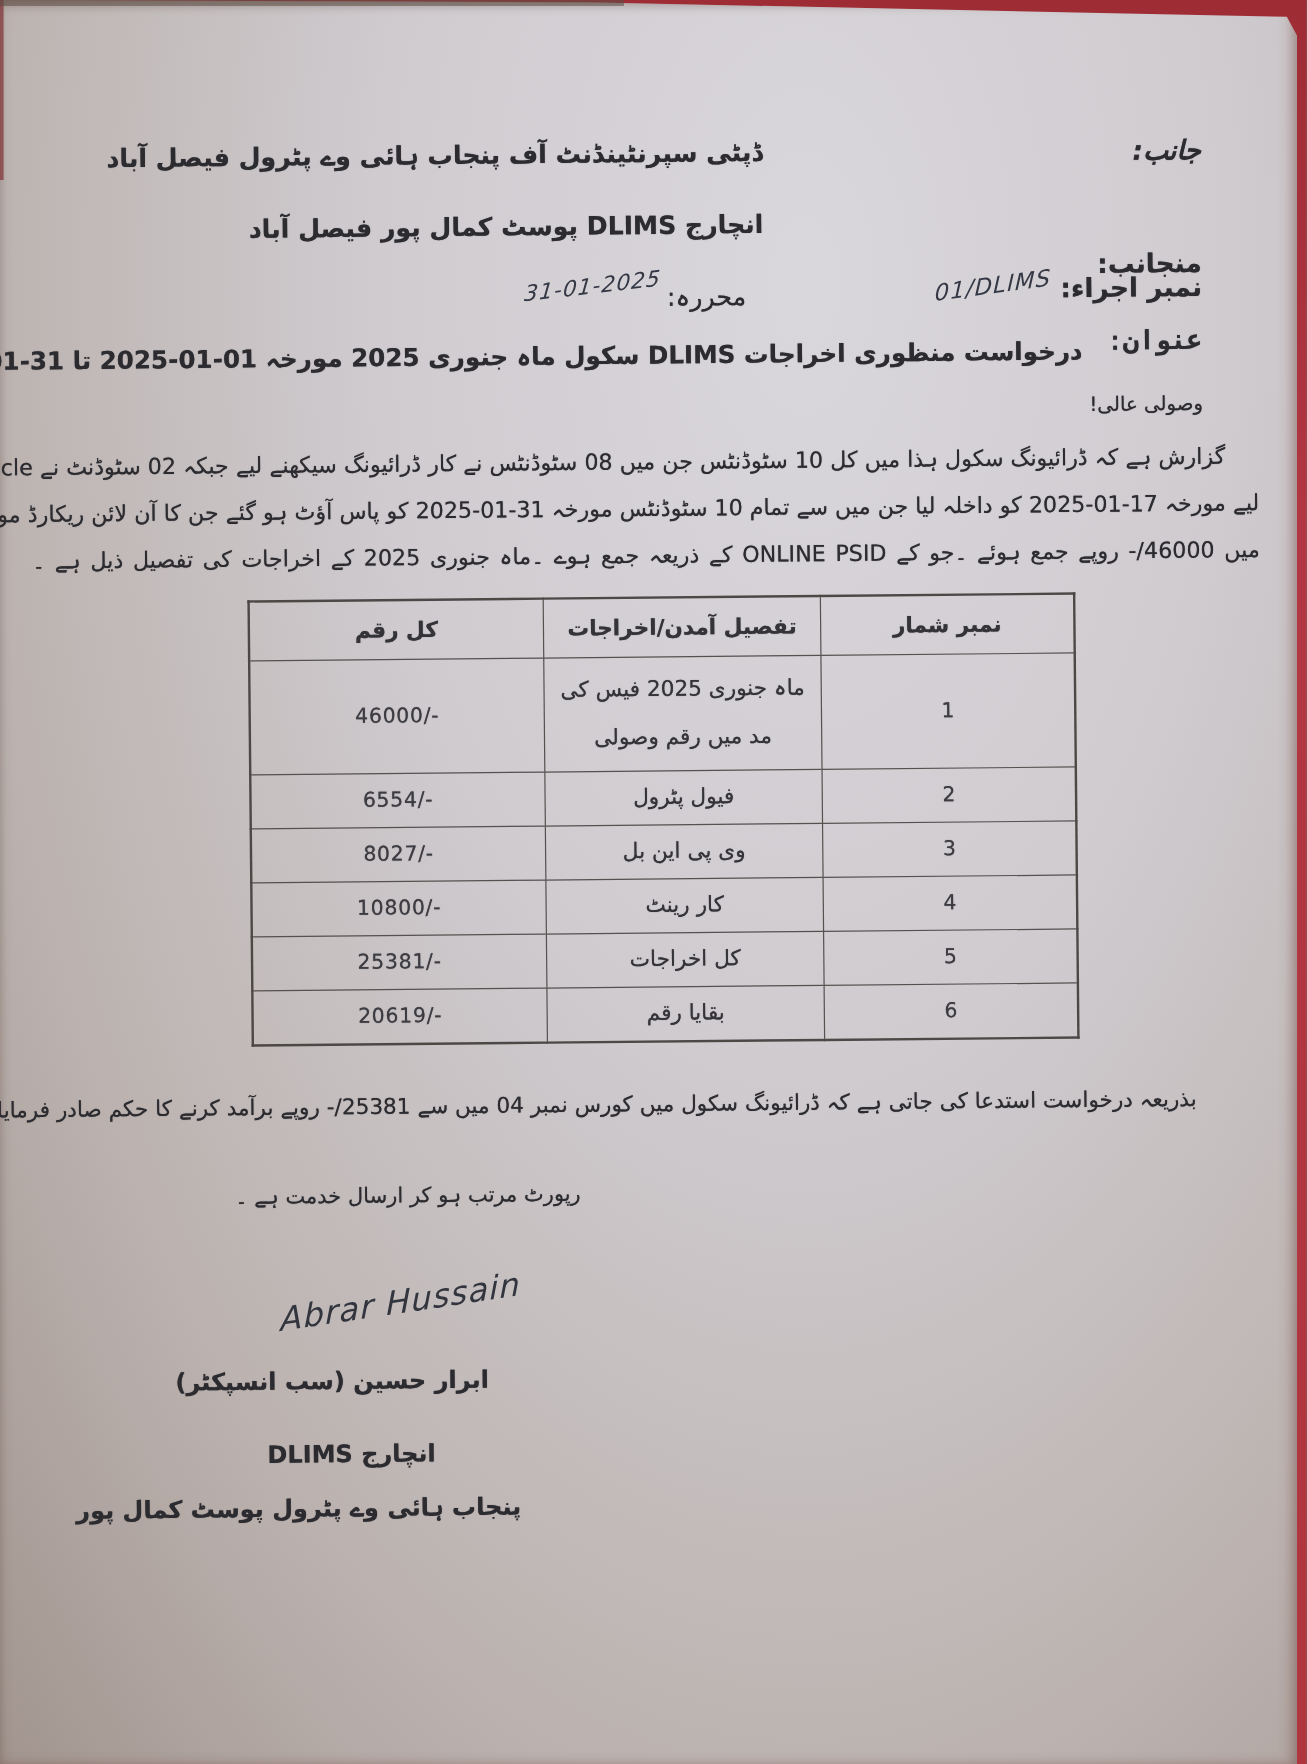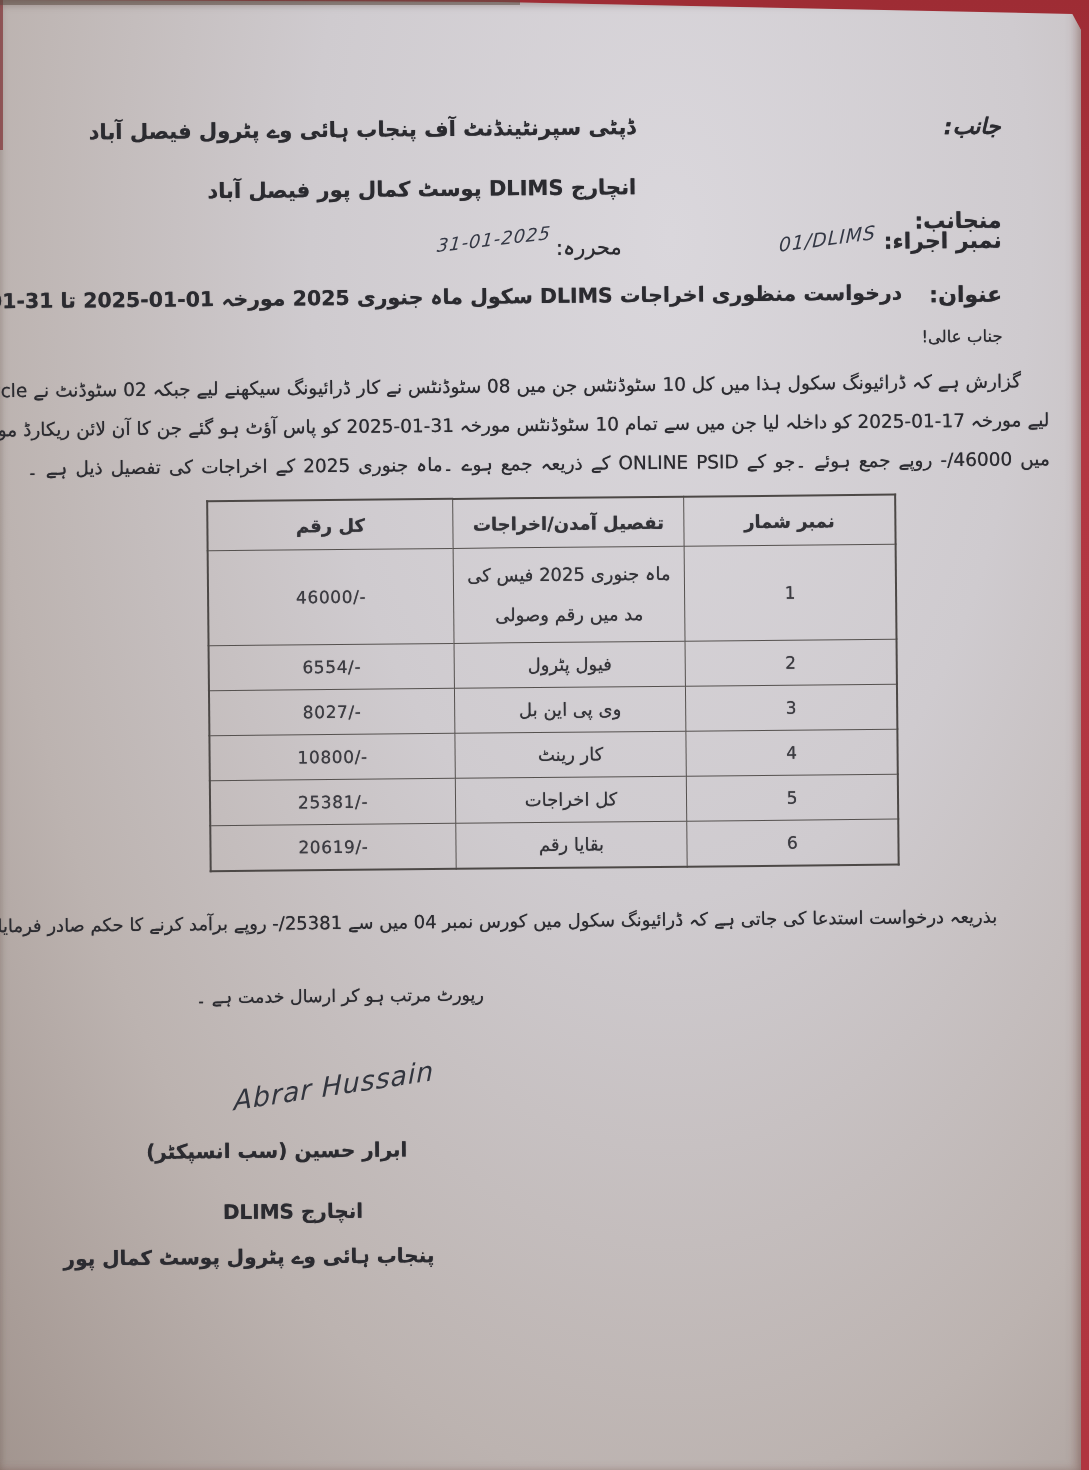--- a/index.html
+++ b/index.html
@@ -82,24 +82,24 @@
     <div class="hdr-val" style="right:449px;top:116px;">ڈپٹی سپرنٹینڈنٹ آف پنجاب ہائی وے پٹرول فیصل آباد</div>
 
     <div class="lbl" style="top:188px;margin-top:24px;">منجانب:</div>
     <div class="hdr-val" style="right:449px;top:176px;">انچارج DLIMS پوسٹ کمال پور فیصل آباد</div>
 
     <div class="lbl" style="top:232px;">نمبر اجراء:</div>
     <div class="hand issue-hand">01/DLIMS</div>
     <div class="dated-lbl">محررہ:</div>
     <div class="hand dated-hand">31-01-2025</div>
 
-    <div class="lbl" style="top:286px;">عنوان:</div>
+    <div class="lbl" style="top:276px;font-family:Liberation Mono, monospace;">عنوان:</div>
     <div class="subject">درخواست منظوری اخراجات DLIMS سکول ماہ جنوری 2025 مورخہ 01-01-2025 تا 31-01-2025</div>
 
-    <div class="salutation">جناب عالی!</div>
+    <div class="salutation">وصولی عالی!</div>
 
     <div class="body-par">
       <div class="body-line first">گزارش ہے کہ ڈرائیونگ سکول ہذا میں کل 10 سٹوڈنٹس جن میں 08 سٹوڈنٹس نے کار ڈرائیونگ سیکھنے لیے جبکہ 02 سٹوڈنٹ نے M.Cycle ڈرائیونگ سیکھنے</div>
       <div class="body-line">لیے مورخہ 17-01-2025 کو داخلہ لیا جن میں سے تمام 10 سٹوڈنٹس مورخہ 31-01-2025 کو پاس آؤٹ ہو گئے جن کا آن لائن ریکارڈ موجود ہے ۔جن کی فیس کی مد</div>
       <div class="body-line">میں 46000/- روپے جمع ہوئے ۔جو کے ONLINE PSID کے ذریعہ جمع ہوے ۔ماہ جنوری 2025 کے اخراجات کی تفصیل ذیل ہے ۔</div>
     </div>
 
     <table class="exp-table">
       <tbody>
         <tr>

